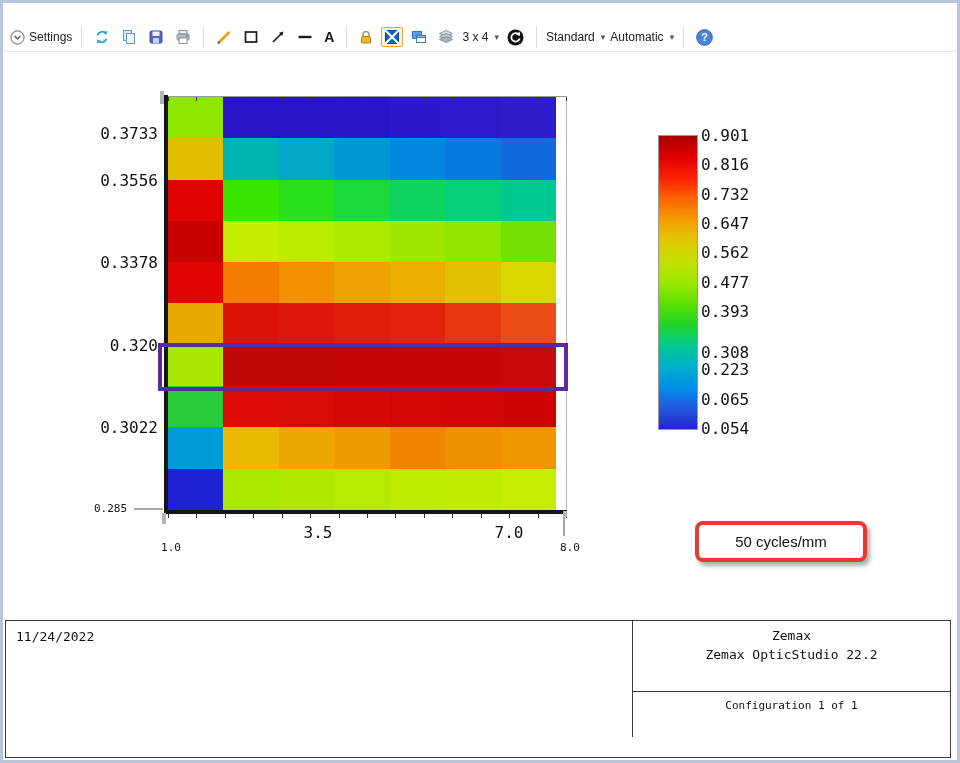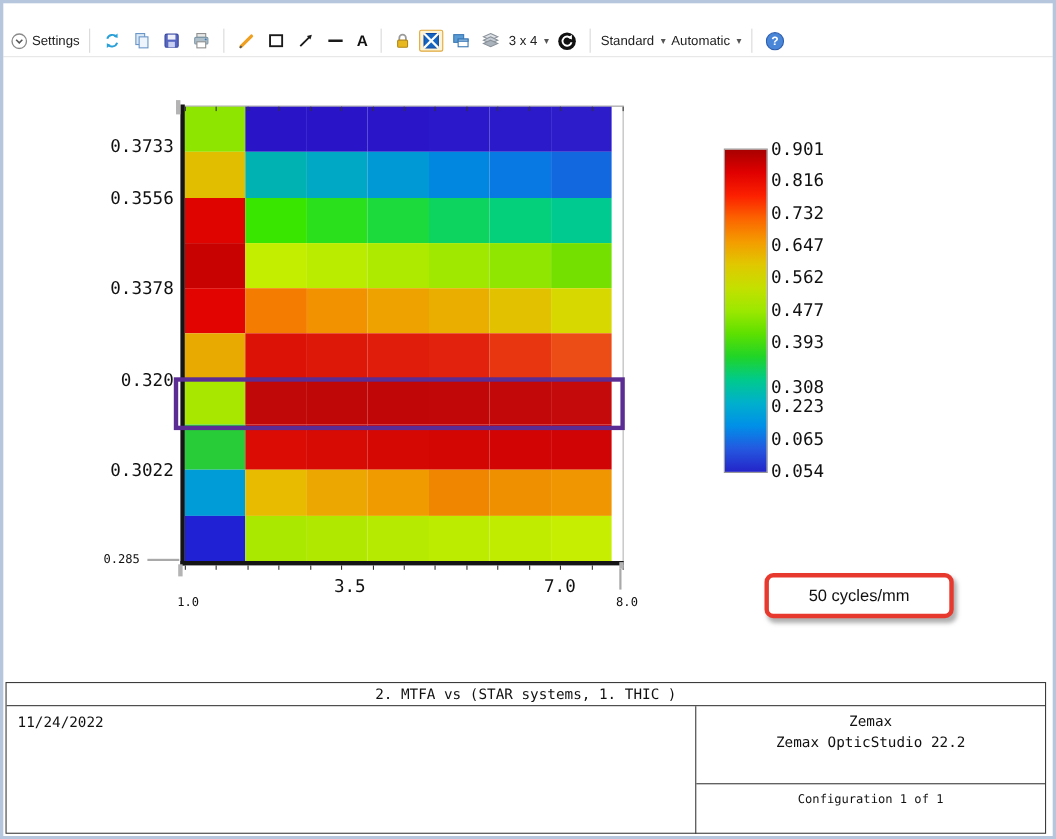--- a/index.html
+++ b/index.html
@@ -320,21 +320,20 @@
       <div class="cbar-lab mono" style="left: 701px; top: 369.4px;">0.223</div>
       <div class="cbar-lab mono" style="left: 701px; top: 398.7px;">0.065</div>
       <div class="cbar-lab mono" style="left: 701px; top: 428px;">0.054</div>
     </div>
 
   <div id="badge" style="border-color: rgb(232, 57, 46);">
     <span>50 cycles/mm</span>
   </div>
 
   <div class="footer">
-    <div class="footer-title">2. MTFA vs (STAR systems, 1. THIC )</div>
     <div class="footer-body">
       <div class="footer-left">11/24/2022</div>
       <div class="footer-right">
         <div class="footer-brand">
           <div>Zemax</div>
           <div>Zemax OpticStudio 22.2</div>
         </div>
         <div class="footer-file">
           <div>Configuration 1 of 1</div>
         </div>

